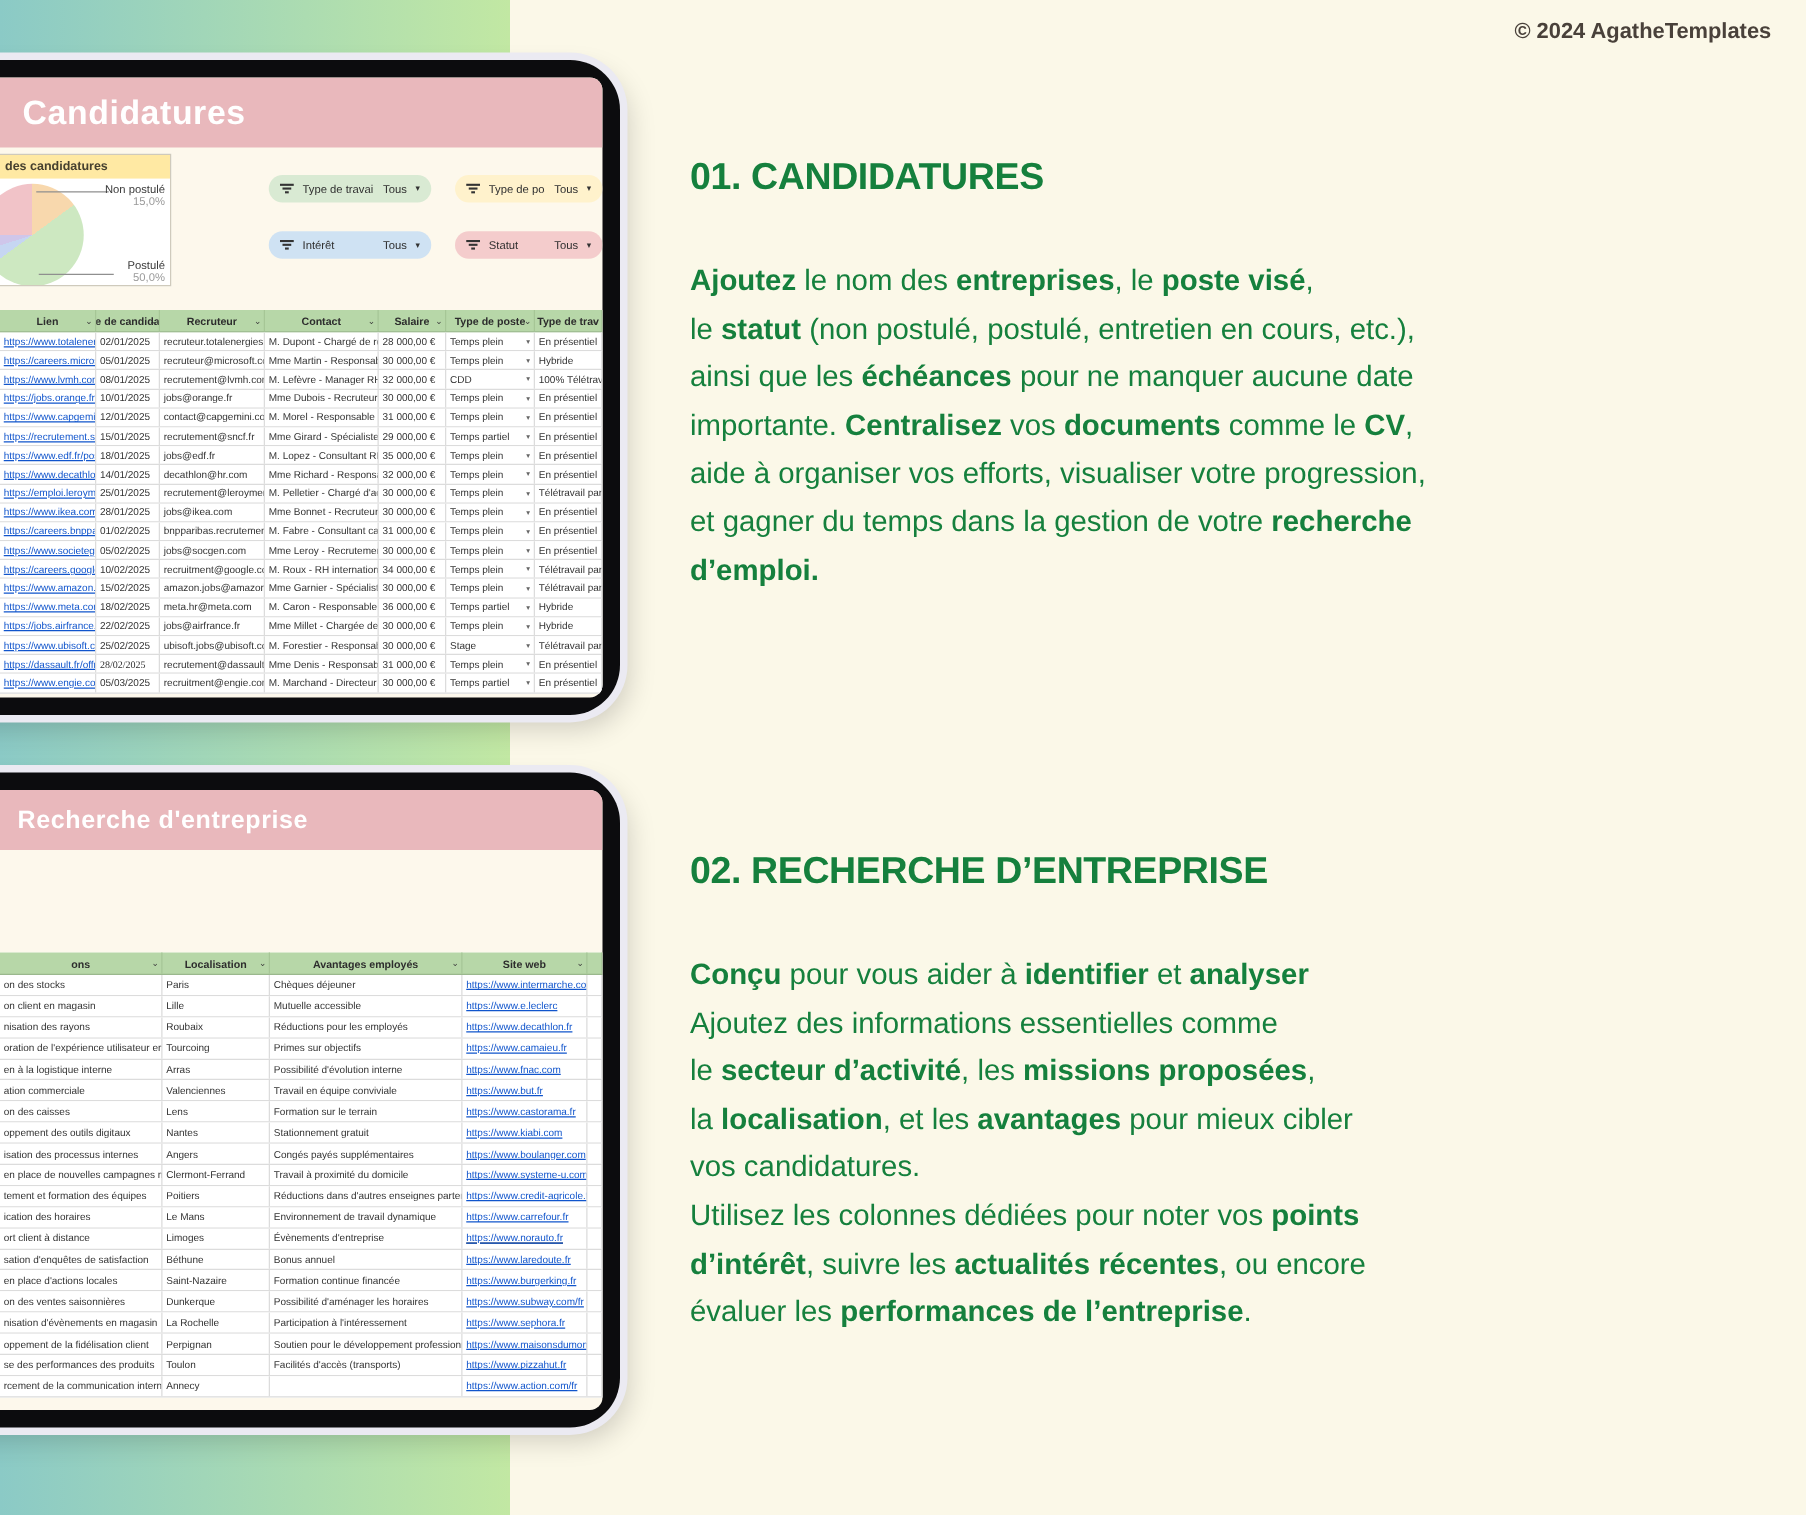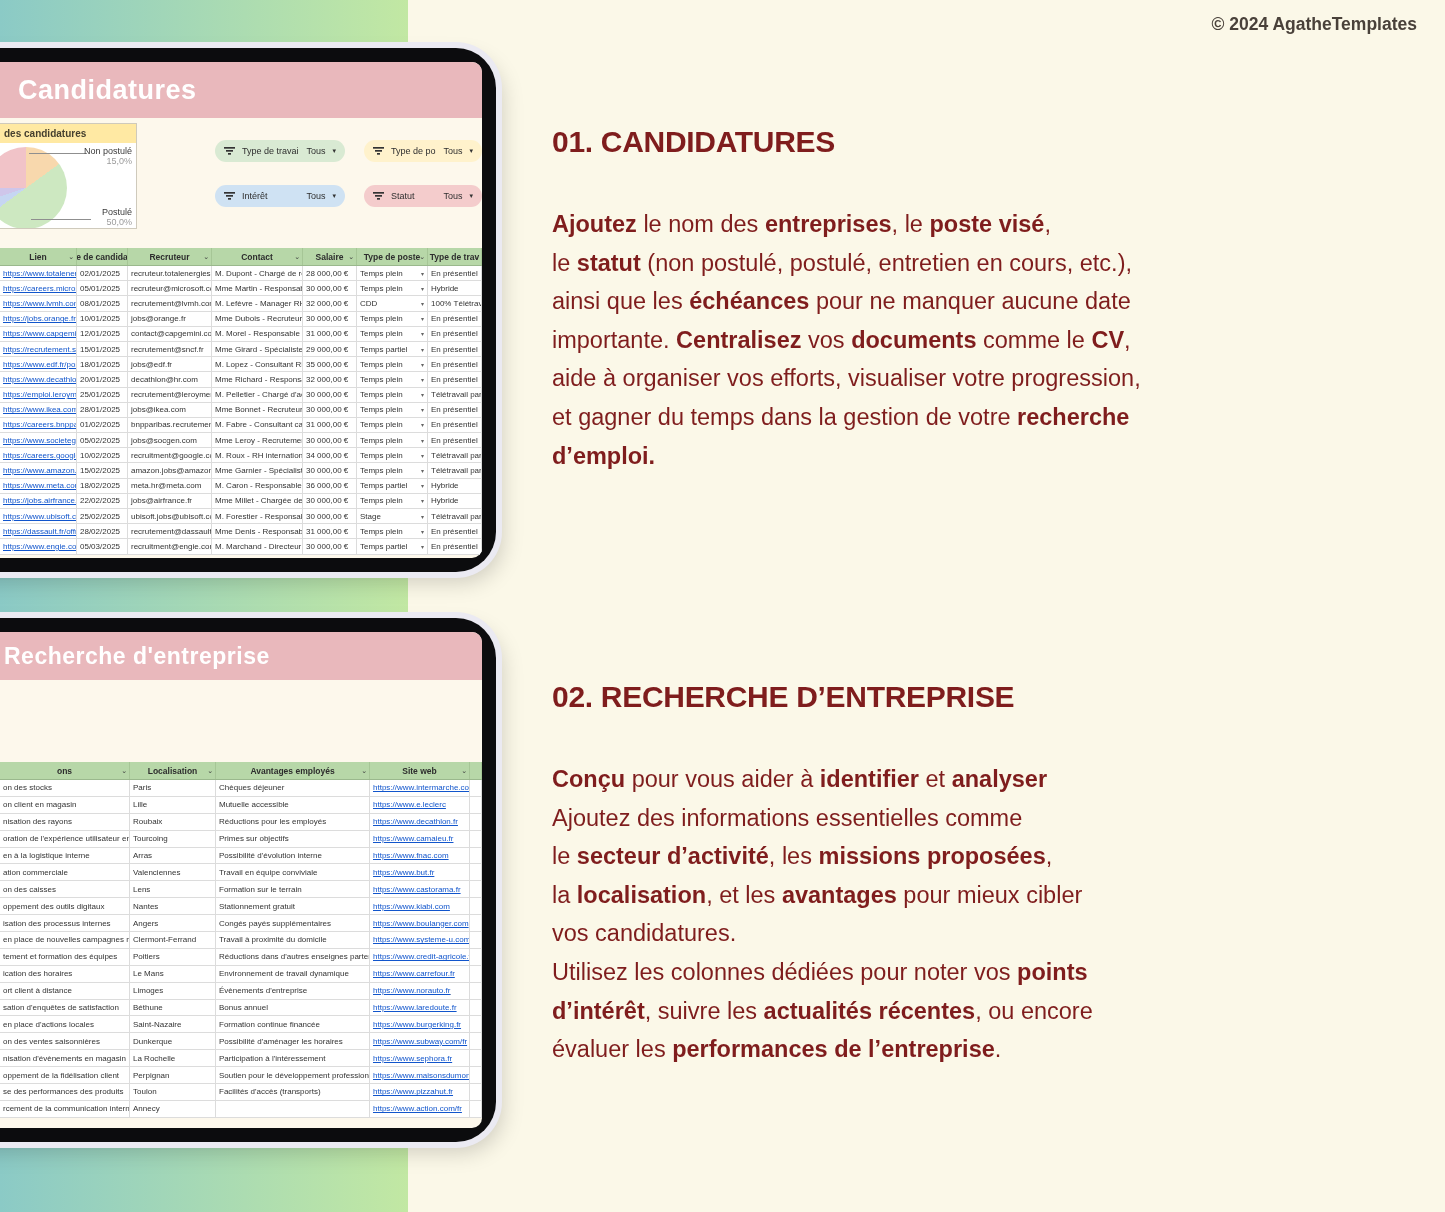--- a/index.html
+++ b/index.html
@@ -11,21 +11,21 @@
 
   
   .tablet{position:absolute;left:-92px;width:588px;height:524px;background:#0c0c0e;border-radius:40px;
           box-shadow:0 0 0 6px #ebeaf2,6px 10px 22px rgba(0,0,0,.18);}
   .t1{top:48px;} .t2{top:618px;}
   .screen{position:absolute;left:92px;top:14px;width:482px;height:496px;background:#fdf8ec;
           overflow:hidden;border-radius:0 10px 10px 0;}
   .titlebar{position:absolute;left:0;top:0;right:0;background:#e9b8bc;display:flex;align-items:center;}
   .tb1{height:56px;} .tb2{height:48px;}
   .sheet-title{font-size:27px;font-weight:700;color:#fff;letter-spacing:.5px;padding-left:18px;white-space:nowrap;}
-  .tb2 .sheet-title{padding-left:4px;font-size:23px;text-align:right;}
+  .tb2 .sheet-title{padding-left:14px;font-size:20px;text-align:right;}
 
   
   .chartcard{position:absolute;left:-60px;top:61px;width:197px;height:106px;border:1px solid #cfcabc;
              box-sizing:border-box;background:#fff;}
   .chd{height:19px;background:#ffe9a3;font-size:10px;font-weight:700;color:#46402f;
        padding:4px 0 0 63px;box-sizing:border-box;white-space:nowrap;}
   .cbody{position:absolute;left:0;right:0;top:19px;bottom:0;background:#fff;overflow:hidden;}
   .pie{position:absolute;left:44px;top:4px;width:82px;height:82px;border-radius:50%;}
   .lline{position:absolute;height:1px;background:#8f8f8f;}
   .callout{position:absolute;right:4px;text-align:right;font-size:9px;color:#3a3a3a;line-height:10px;}
@@ -49,21 +49,21 @@
          border-right:1px solid #a6c696;font-size:8.5px;font-weight:700;color:#2d2d2d;
          overflow:hidden;white-space:nowrap;height:100%;}
   .hchev{position:absolute;right:2px;font-size:7px;color:#3c3c3c;font-weight:400;}
   .trow{display:flex;border-bottom:1px solid #dcdcdc;box-sizing:border-box;background:#fff;}
   .tcell{display:flex;align-items:center;box-sizing:border-box;border-right:1px solid #dcdcdc;
          padding:0 3px;font-size:8px;color:#333;overflow:hidden;white-space:nowrap;height:100%;}
   .tcell.link span{color:#1155cc;text-decoration:underline;}
   .tcell .dd{margin-left:auto;font-size:6px;color:#666;padding-left:2px;}
 
   
-  .sec{position:absolute;left:552px;width:810px;color:#7f1d1d;}
+  .sec{position:absolute;left:552px;width:810px;color:#15803d;}
   .sec h2{margin:0;font-size:30px;font-weight:700;letter-spacing:-.3px;white-space:nowrap;}
   .para{margin-top:46px;font-size:23.5px;line-height:38.6px;}
   .pline{white-space:nowrap;}
   .pline b{font-weight:700;}
 </style>
 </head>
 <body>
 
 <div class="canvas">
   <div class="grad"></div>
@@ -315,21 +315,21 @@
             </div>
             <div class="tcell" style="width: 54px;">
               <span>En présentiel</span>
             </div>
           </div>
           <div class="trow" style="height: 15.2px;">
             <div class="tcell link" style="width: 77px;">
               <span>https://www.decathlon.fr/j</span>
             </div>
             <div class="tcell" style="width: 51px;">
-              <span>20/01/2025</span>
+              <span>14/01/2025</span>
             </div>
             <div class="tcell" style="width: 84px;">
               <span>decathlon@hr.com</span>
             </div>
             <div class="tcell" style="width: 91px;">
               <span>Mme Richard - Responsable</span>
             </div>
             <div class="tcell" style="width: 54px;">
               <span>32 000,00 €</span>
             </div>
@@ -554,21 +554,21 @@
               <span class="dd">▾</span>
             </div>
             <div class="tcell" style="width: 54px;">
               <span>Télétravail par</span>
             </div>
           </div>
           <div class="trow" style="height: 15.2px;">
             <div class="tcell link" style="width: 77px;">
               <span>https://dassault.fr/offres-e</span>
             </div>
-            <div class="tcell" style="width: 51px;">
+            <div class="tcell" style="width: 51px; font-family: Liberation Serif, serif;">
               <span>28/02/2025</span>
             </div>
             <div class="tcell" style="width: 84px;">
               <span>recrutement@dassault.f</span>
             </div>
             <div class="tcell" style="width: 91px;">
               <span>Mme Denis - Responsable n</span>
             </div>
             <div class="tcell" style="width: 54px;">
               <span>31 000,00 €</span>

